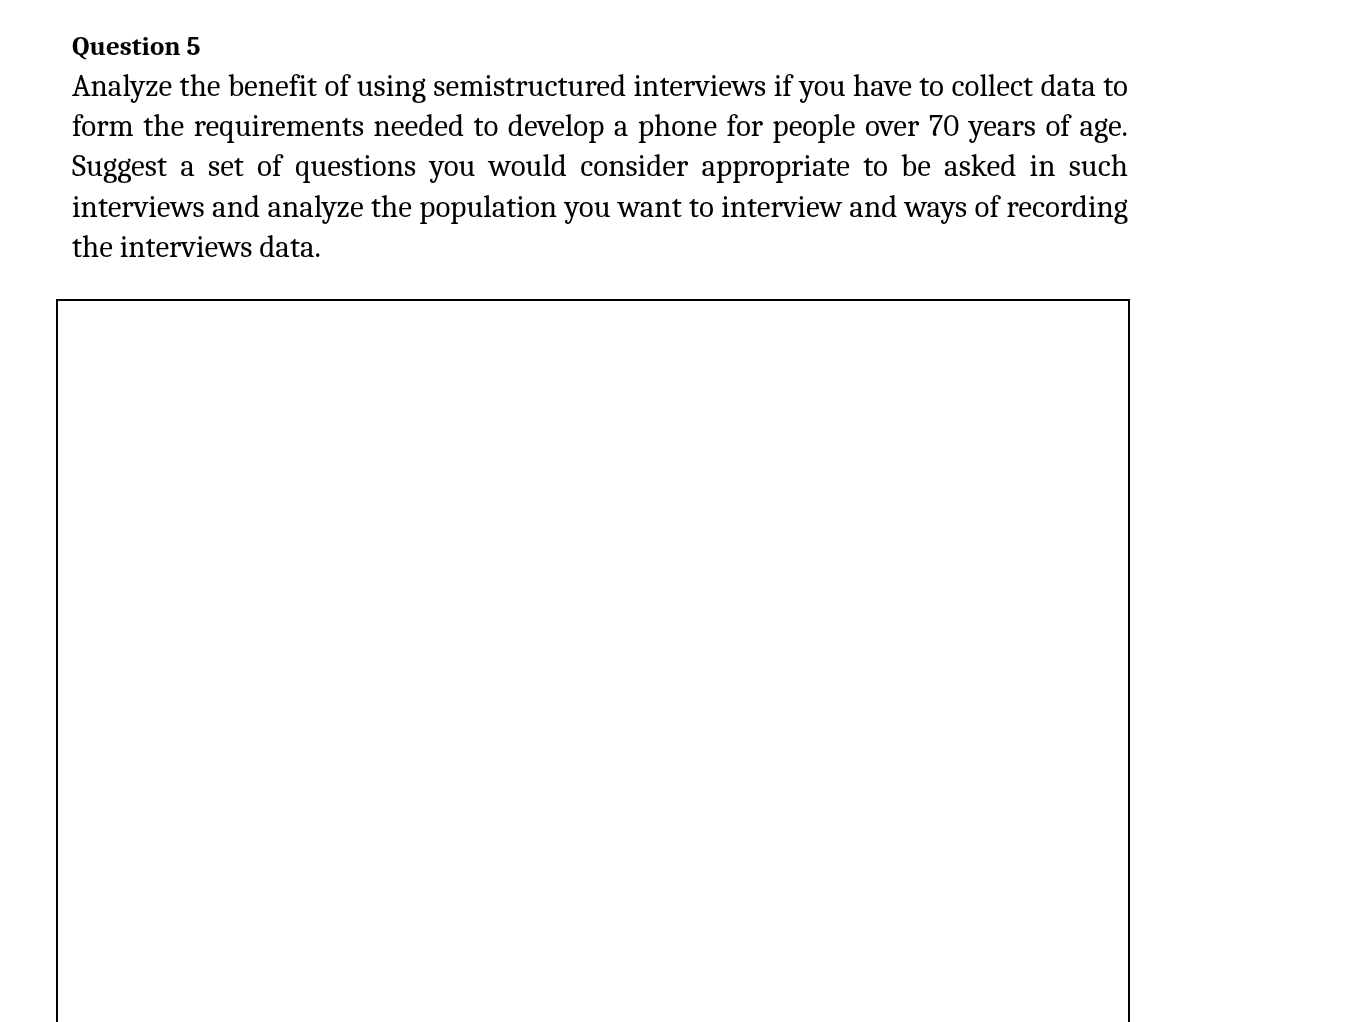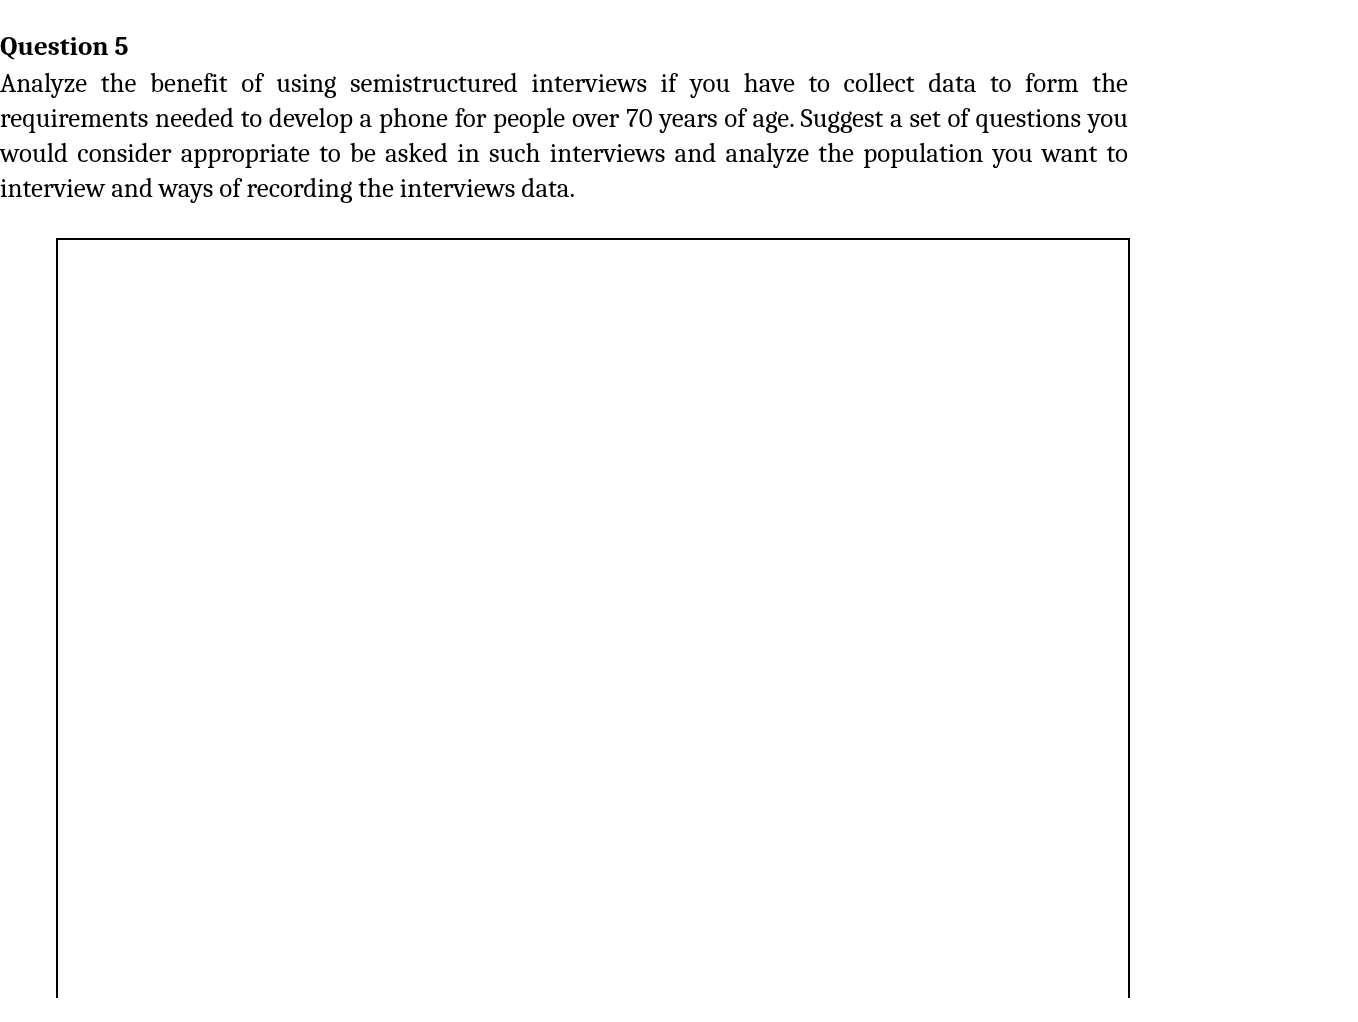--- a/index.html
+++ b/index.html
@@ -8,31 +8,32 @@
       box-sizing: border-box;
     }
     body {
       background: #ffffff;
       font-family: Cambria, Georgia, 'Times New Roman', serif;
       width: 1358px;
       height: 1022px;
       padding: 30px 0 0 0;
     }
     .content-wrapper {
+      padding-left: 72px;
       padding-right: 230px;
     }
     .question-title {
       font-weight: bold;
       font-size: 27px;
       color: #000;
       margin-bottom: 2px;
       line-height: 1.25;
     }
     .question-body {
-      font-size: 27px;
+      font-size: 31px;
       color: #000;
       line-height: 1.3;
       text-align: justify;
       text-justify: inter-word;
     }
     .answer-box {
       margin-top: 32px;
       margin-left: 56px;
       margin-right: 228px;
       border: 2px solid #000;

